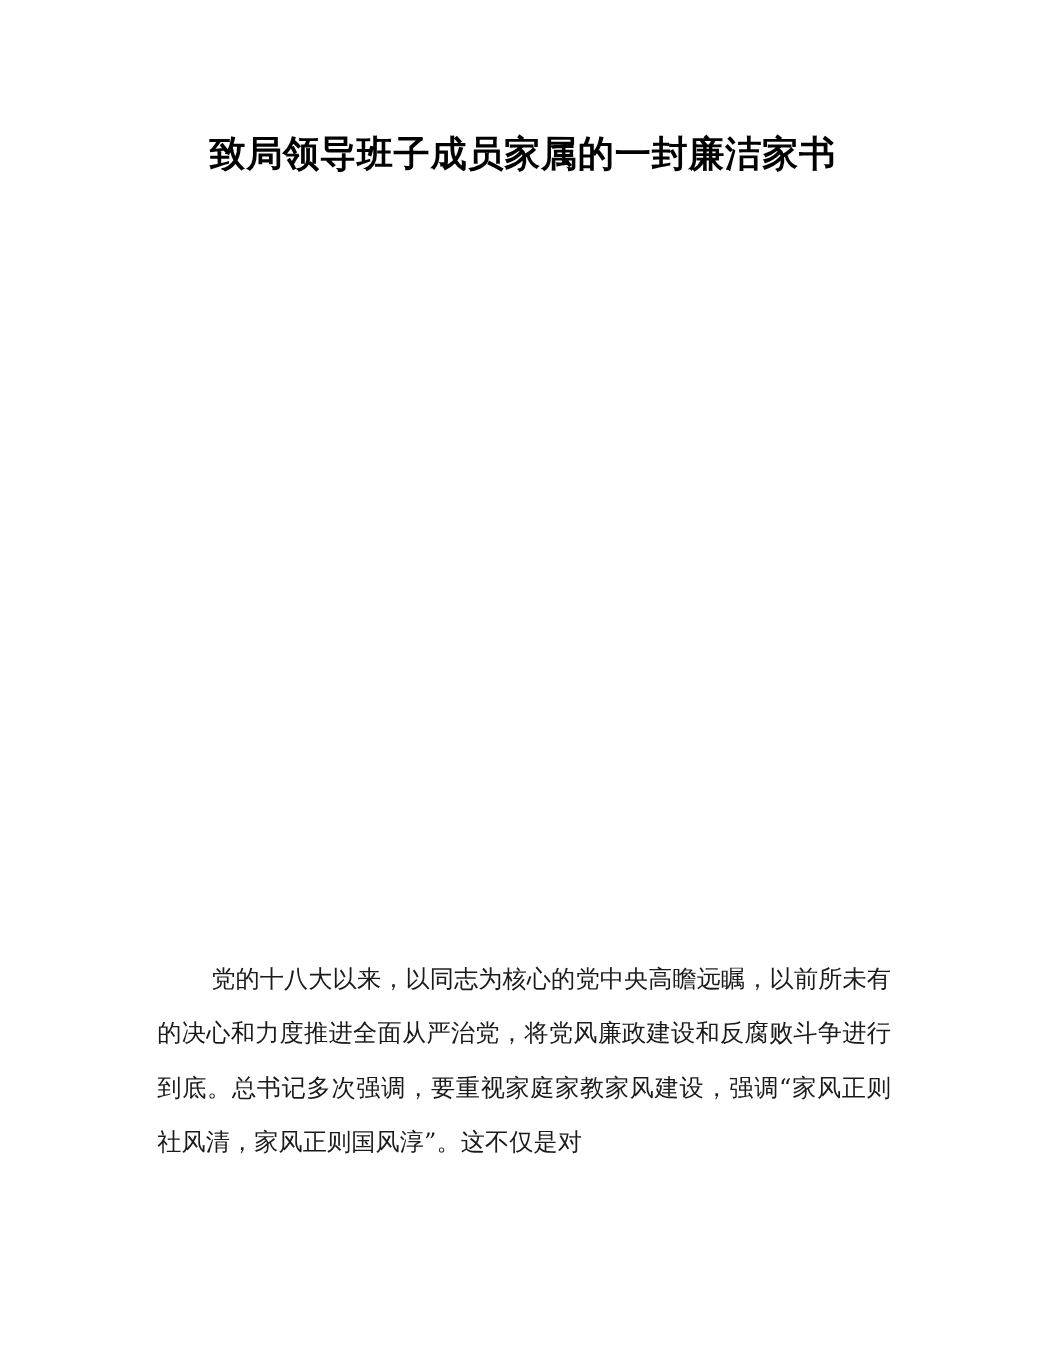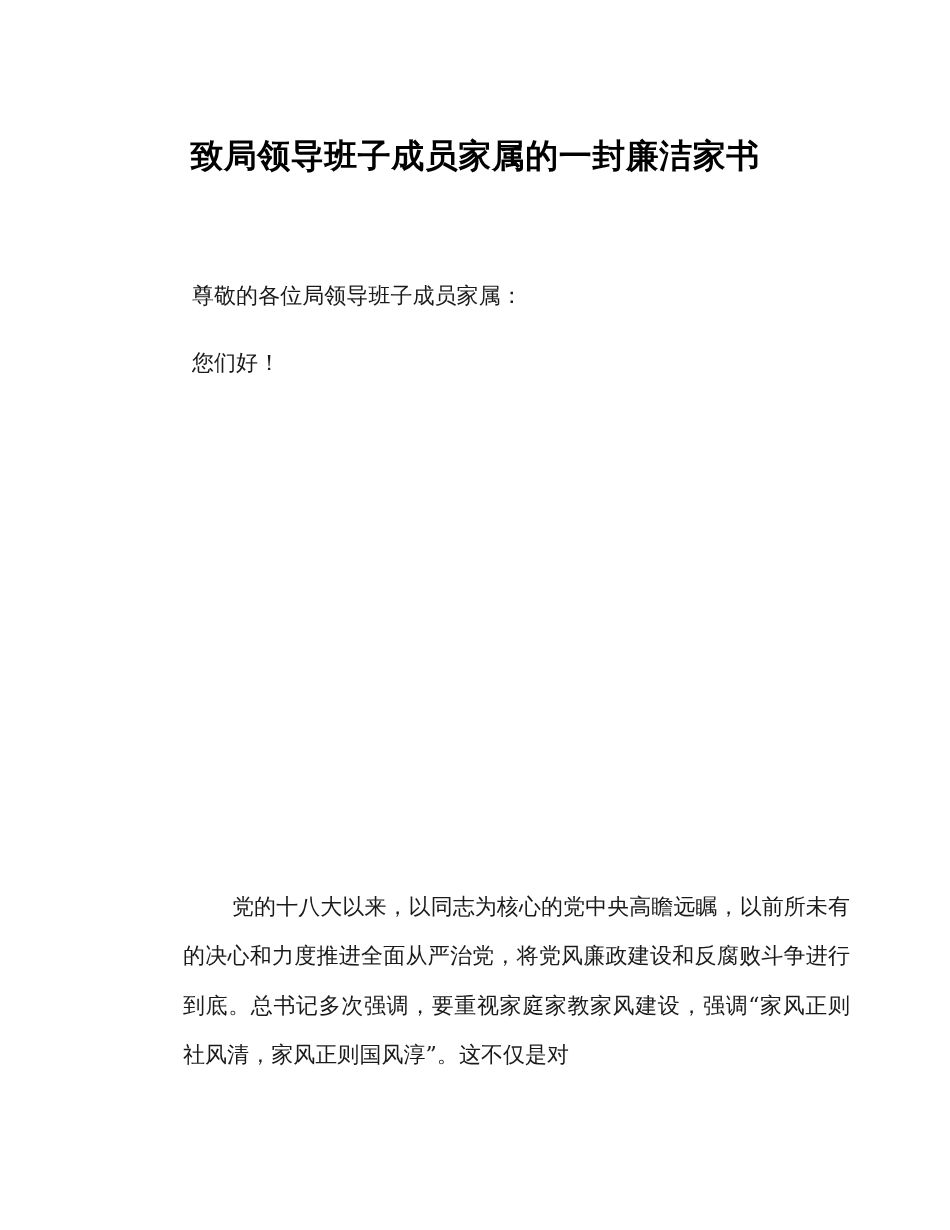--- a/index.html
+++ b/index.html
@@ -10,21 +10,21 @@
     body {
       width: 950px;
       height: 1230px;
       position: relative;
       overflow: hidden;
       color: #111111;
     }
     .page {
       position: absolute;
       left: 0;
-      top: 16px;
+      top: 0;
       width: 950px;
       height: 990px;
       background: #ffffff;
     }
     .title {
       position: absolute;
       top: 117px;
       left: 0;
       width: 950px;
       text-align: center;
@@ -58,28 +58,25 @@
       top: 322px;
       text-indent: 49px;
     }
     .para1 {
       top: 389px;
       text-indent: 49px;
     }
     .para2 {
       top: 866px;
       text-indent: 49px;
-      margin-left: 40px;
     }
   </style>
 </head>
 <body>
 
 <div class="page">
   <h1 class="title">致局领导班子成员家属的一封廉洁家书</h1>
 
-  <p class="body-text salutation">尊敬的各位局领导班子成员家属：</p>
 
-  <p class="body-text greeting">您们好！</p>
 
 
   <p class="body-text para2">党的十八大以来，以同志为核心的党中央高瞻远瞩，以前所未有的决心和力度推进全面从严治党，将党风廉政建设和反腐败斗争进行到底。总书记多次强调，要重视家庭家教家风建设，强调“家风正则社风清，家风正则国风淳”。这不仅是对</p>
 </div>
 
 </body></html>

